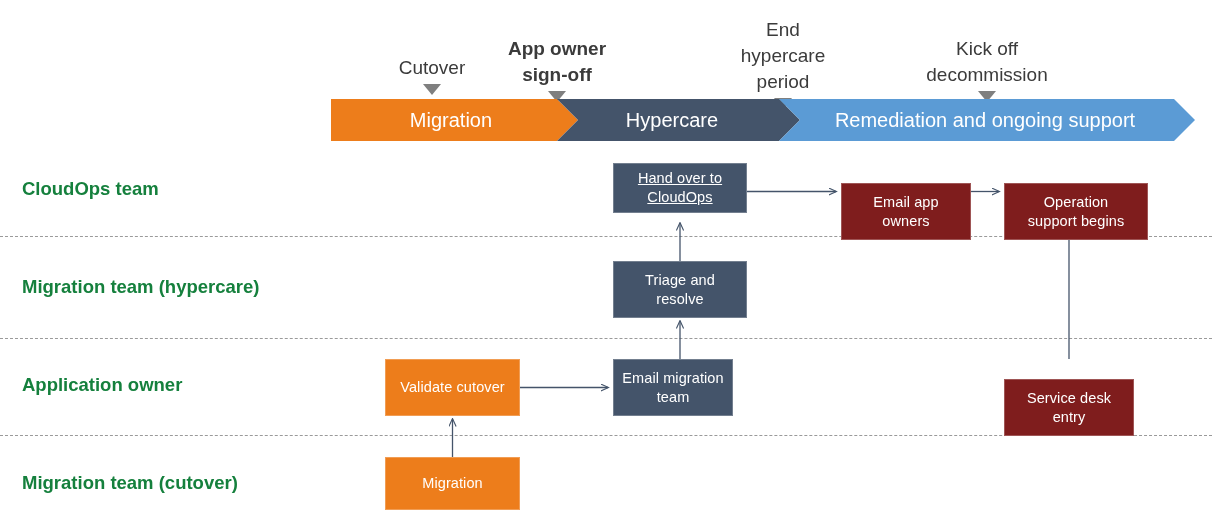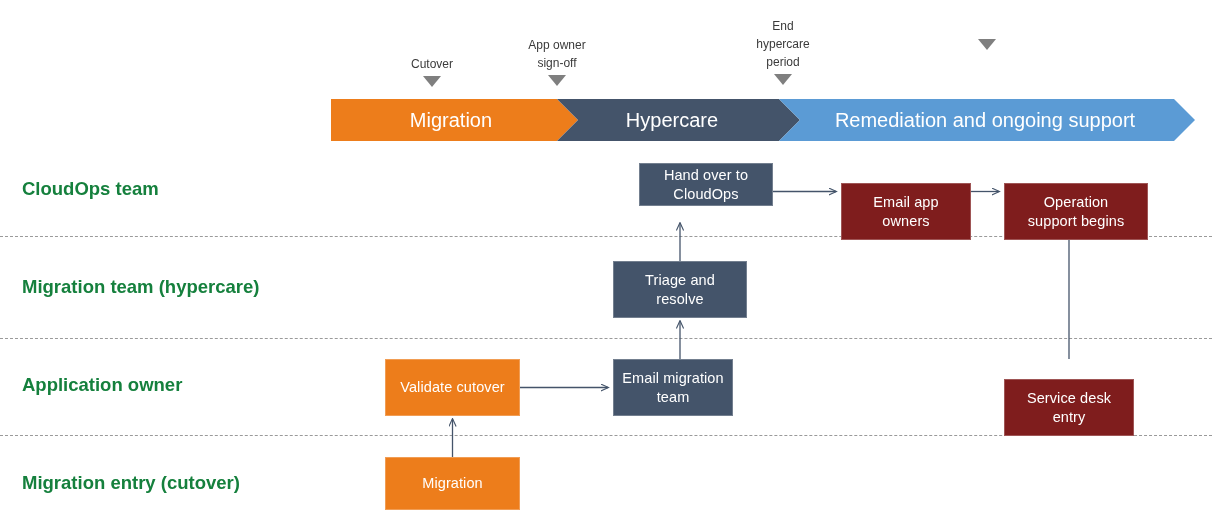--- a/index.html
+++ b/index.html
@@ -9,21 +9,21 @@
     font-family:"Liberation Sans","DejaVu Sans",sans-serif;
     overflow:hidden;
     position:relative;
     color:#262626;
   }
   #canvas{position:absolute;left:0;top:0;width:1212px;height:532px;}
 
   
   .milestone{position:absolute;text-align:center;}
   .milestone .m-label{
-    font-size:12px;line-height:18px;color:#3b3b3b;white-space:pre-line;
+    font-size:19px;line-height:26px;color:#3b3b3b;white-space:pre-line;
   }
   .milestone .m-tri{
     width:0;height:0;margin:3px auto 0;
     border-left:9px solid transparent;
     border-right:9px solid transparent;
     border-top:11px solid #7f7f7f;
   }
 
   
   .banner{position:absolute;left:331px;top:99px;width:864px;height:42px;}
@@ -60,34 +60,36 @@
 </head>
 <body>
 
 <div id="canvas">
 
   <div class="milestone" style="left:352px;top:55px;width:160px;">
     <div class="m-label">Cutover</div>
     <div class="m-tri"></div>
   </div>
 
-  <div class="milestone" style="left:477px;top:36px;width:160px;">
+  <div class="milestone" style="left:477px;top:36px;width:160px;font-weight:bold;">
     <div class="m-label">App owner
 sign-off</div>
     <div class="m-tri"></div>
   </div>
 
   <div class="milestone" style="left:703px;top:17px;width:160px;">
     <div class="m-label">End
 hypercare
 period</div>
     <div class="m-tri"></div>
   </div>
 
   <div class="milestone" style="left:907px;top:36px;width:160px;">
+    <div class="m-label">Kick off
+decommission</div>
     <div class="m-tri"></div>
   </div>
 
   <div class="banner">
     <svg width="864" height="42" viewBox="0 0 864 42" xmlns="http://www.w3.org/2000/svg">
 
       <path d="M0,0 L226,0 L247,21 L226,42 L0,42 Z" fill="#ed7d1b"></path>
 
       <path d="M226,0 L448,0 L469,21 L448,42 L226,42 L247,21 Z" fill="#44546a"></path>
 
@@ -98,21 +100,21 @@
   <div class="phase-label" style="left:592px;width:160px;">Hypercare</div>
   <div class="phase-label" style="left:805px;width:360px;">Remediation and ongoing support</div>
 
   <div class="lane-divider" style="top:236px;"></div>
   <div class="lane-divider" style="top:338px;"></div>
   <div class="lane-divider" style="top:435px;"></div>
 
   <div class="lane-label" style="top:178px;">CloudOps team</div>
   <div class="lane-label" style="top:276px;">Migration team (hypercare)</div>
   <div class="lane-label" style="top:374px;">Application owner</div>
-  <div class="lane-label" style="top:472px;">Migration entry (cutover)</div>
+  <div class="lane-label" style="top:472px;">Migration team (cutover)</div>
 
   <svg id="wires" viewBox="0 0 1212 532" xmlns="http://www.w3.org/2000/svg">
     <defs>
       <marker id="ah" markerWidth="9" markerHeight="9" refX="7.5" refY="4" orient="auto" markerUnits="userSpaceOnUse">
         <path d="M0,0.4 L8,4 L0,7.6" fill="none" stroke="#44546a" stroke-width="1.1"></path>
       </marker>
     </defs>
 
     <line x1="452.5" y1="457" x2="452.5" y2="419" stroke="#44546a" stroke-width="1.3" marker-end="url(#ah)"></line>
 
@@ -122,21 +124,21 @@
 
     <line x1="680" y1="261" x2="680" y2="223" stroke="#44546a" stroke-width="1.3" marker-end="url(#ah)"></line>
 
     <line x1="747" y1="191.5" x2="836" y2="191.5" stroke="#44546a" stroke-width="1.3" marker-end="url(#ah)"></line>
 
     <line x1="971" y1="191.5" x2="999" y2="191.5" stroke="#44546a" stroke-width="1.3" marker-end="url(#ah)"></line>
 
     <line x1="1069" y1="359" x2="1069" y2="223" stroke="#44546a" stroke-width="1.3" marker-end="url(#ah)"></line>
   </svg>
 
-  <div class="node dark" style="left:639px;top:163px;width:134px;height:43px;">Hand over to
+  <div class="node dark" style="left:613px;top:163px;width:134px;height:50px;text-decoration:underline;">Hand over to
 CloudOps</div>
 
   <div class="node blue" style="left:841px;top:163px;width:130px;height:57px;">Email app
 owners</div>
 
   <div class="node blue" style="left:1004px;top:163px;width:144px;height:57px;">Operation
 support begins</div>
 
   <div class="node dark" style="left:613px;top:261px;width:134px;height:57px;">Triage and
 resolve</div>

